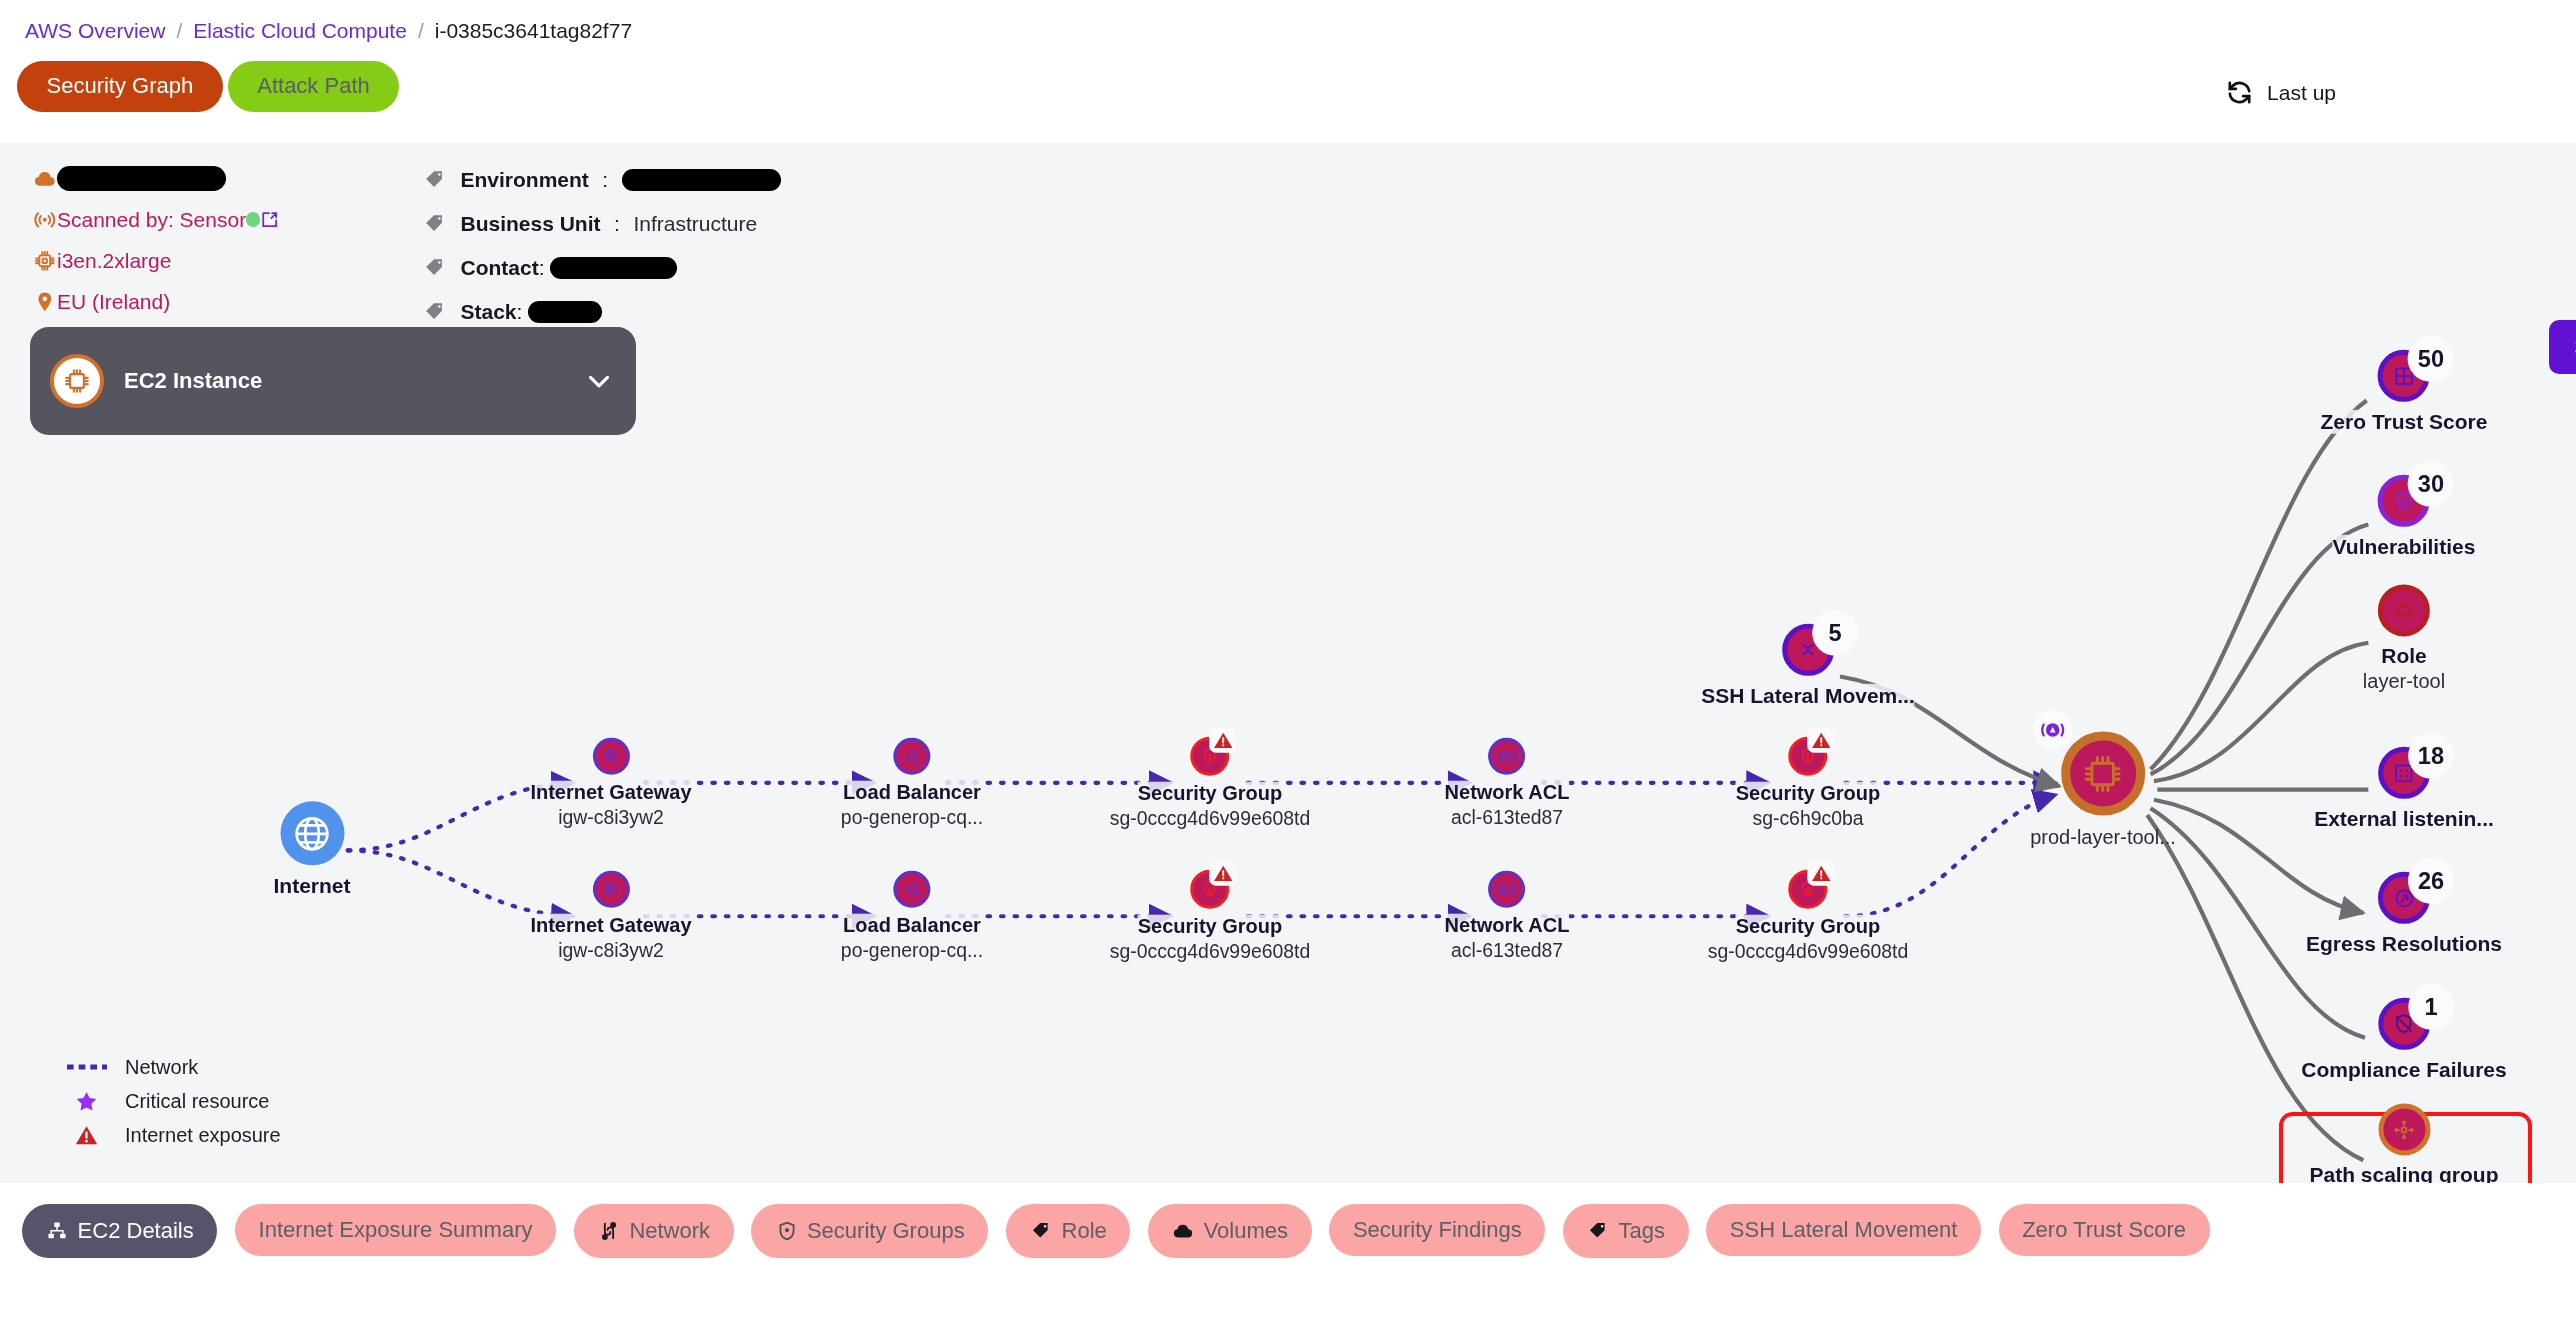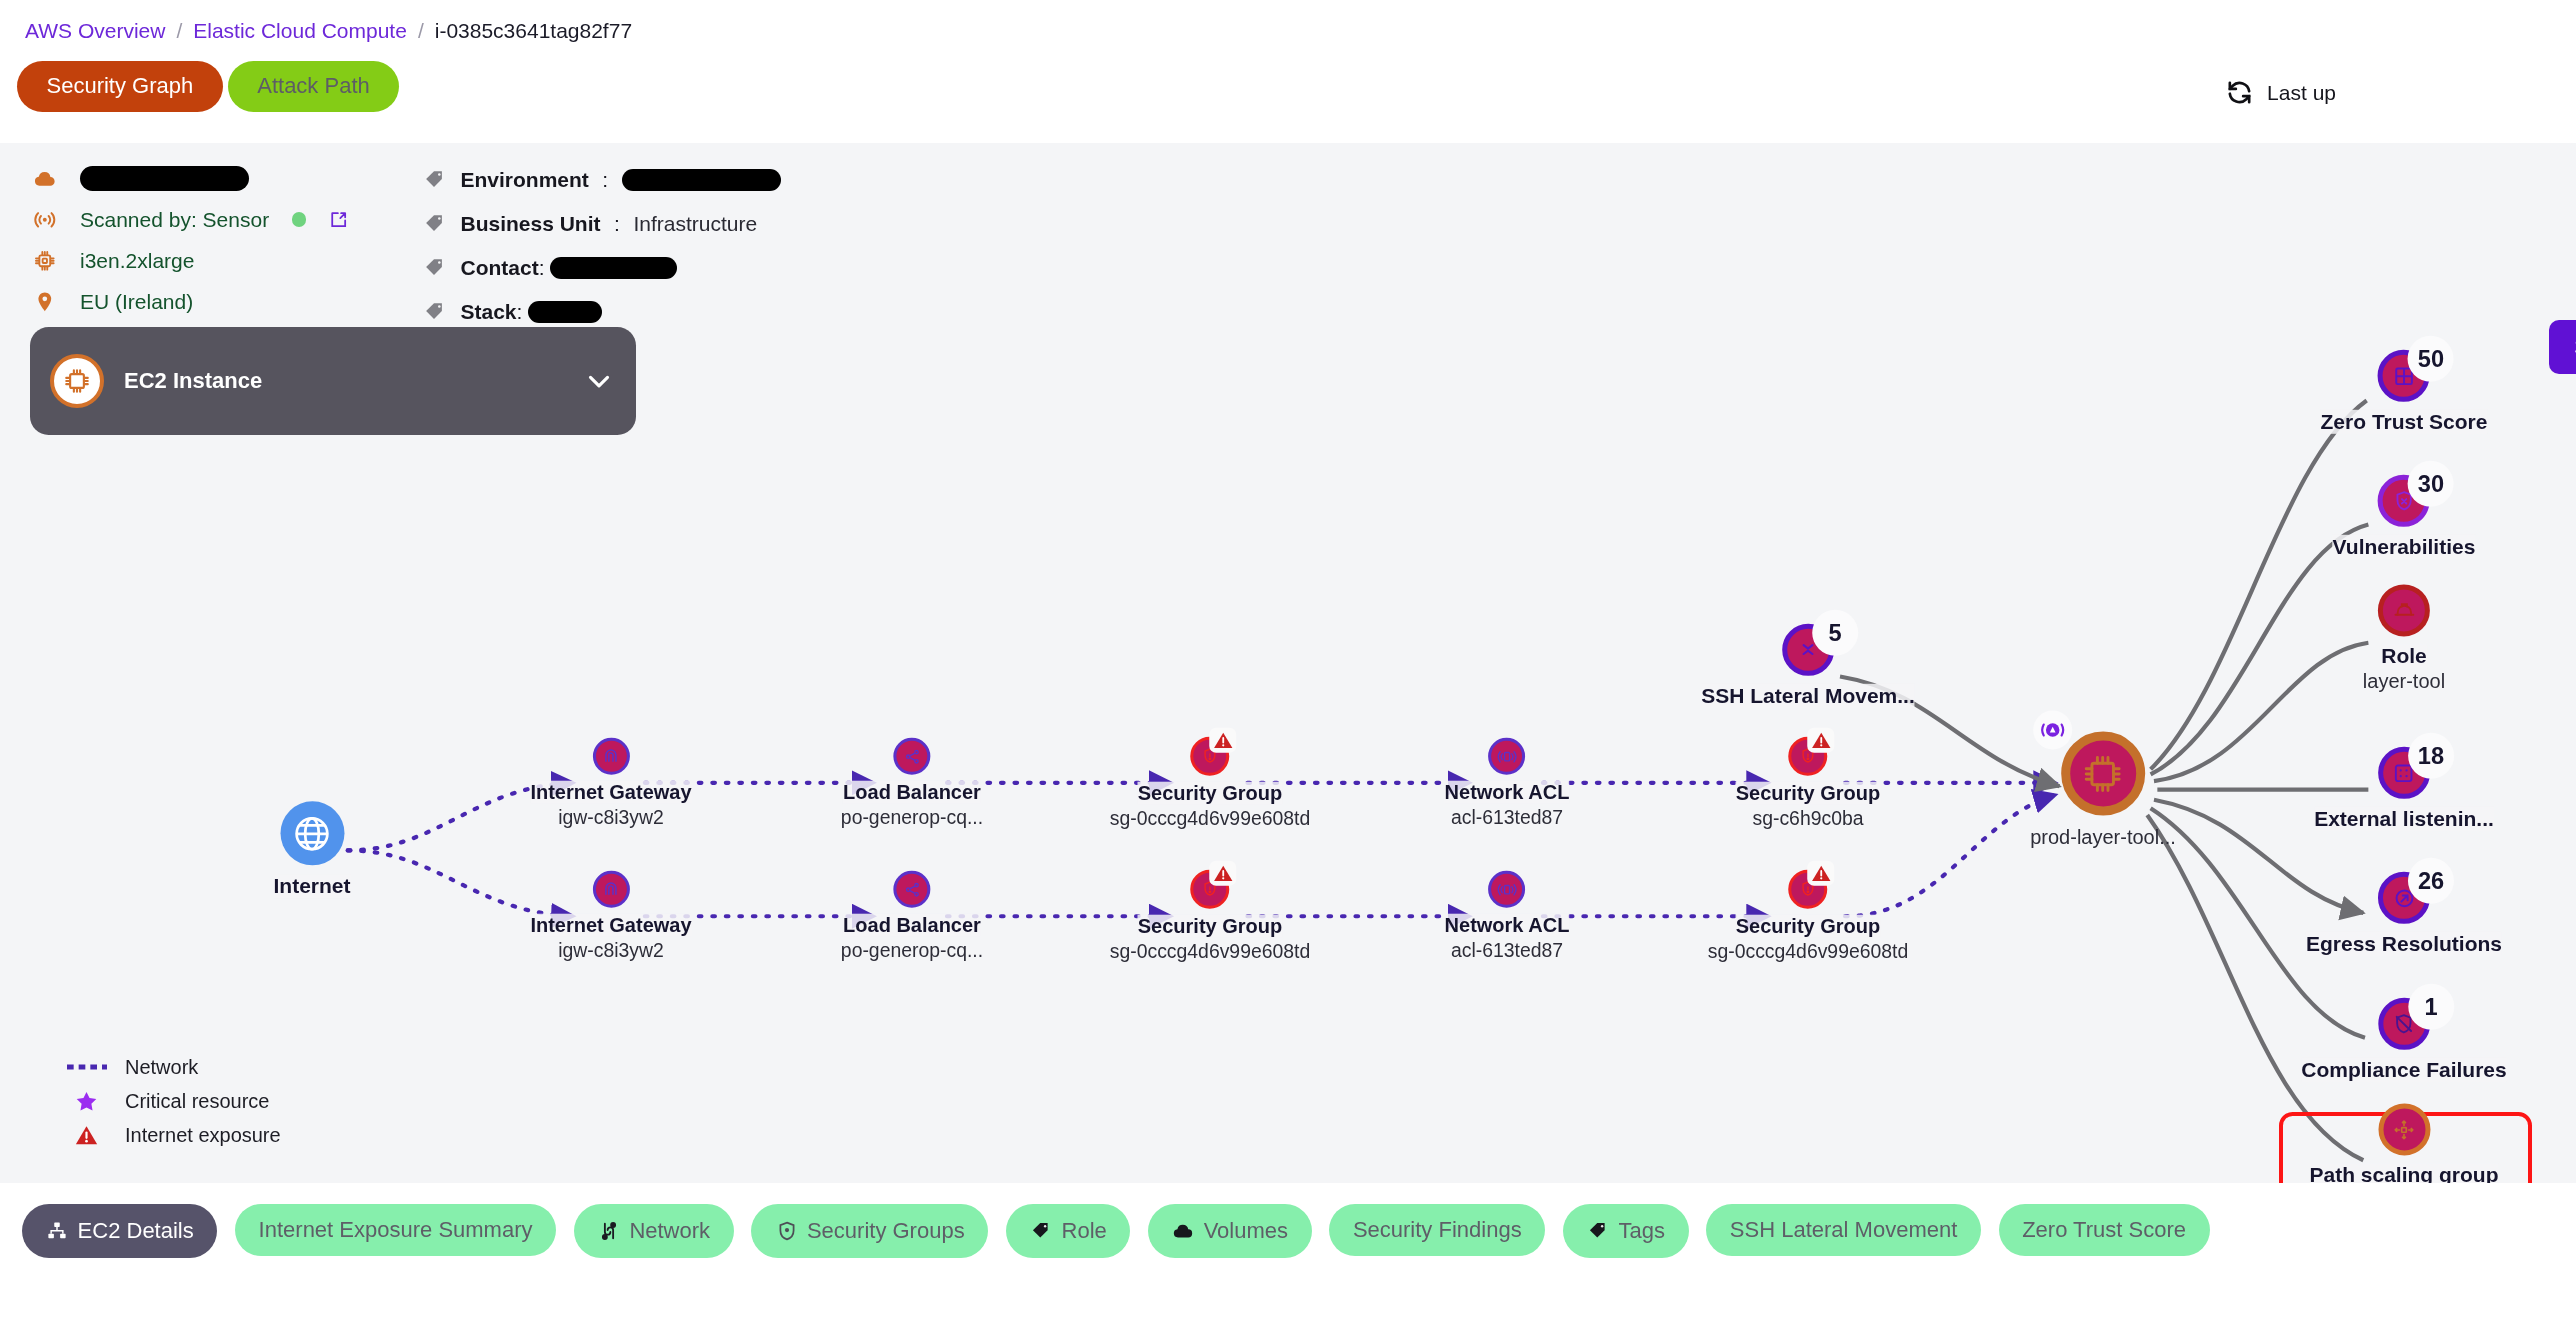--- a/index.html
+++ b/index.html
@@ -44,21 +44,21 @@
 
   
   .canvas {
     position: absolute; left: 0; top: 143px;
     width: 2576px; height: 1040px;
     background: #f4f5f7;
   }
 
   
   .meta-left { position: absolute; left: 32px; top: 15px; width: 397px; }
-  .meta-row { display: flex; align-items: center; gap: 23px; height: 41px; font-size: 21px; color: #14532d; }
+  .meta-row { display: flex; align-items: center; gap: 0; height: 41px; font-size: 21px; color: #be185d; }
   .ico { width: 25px; height: 25px; flex: none; display: flex; align-items: center; justify-content: center; }
   .redact { background: #000; border-radius: 11.8px; display: inline-block; height: 22px; }
   .redact.r1 { width: 169px; height: 25px; border-radius: 13.5px; }
   .dot-green { width: 14.3px; height: 14.3px; border-radius: 50%; background: #6fd37f; display: inline-block; }
   .ext-link { width: 19.4px; height: 19.4px; display: inline-block; }
 
   
   .meta-tags { position: absolute; left: 422px; top: 15px; width: 422px; }
   .tag-row { display: flex; align-items: center; gap: 13.5px; height: 44px; font-size: 21px; color: #17171f; white-space: nowrap;}
   .tag-k { font-weight: bold; }
@@ -161,21 +161,21 @@
     position: absolute; left: 0; top: 1183px; width: 2576px; height: 144px;
     background: #ffffff; display: flex; align-items: flex-start; gap: 17.7px; padding: 21px 22px;
   }
   .tab {
     border: none; border-radius: 843px; cursor: pointer;
     font-family: "Liberation Sans", sans-serif; font-size: 22px;
     padding: 15px 23.6px; display: flex; align-items: center; gap: 8.4px;
     white-space: nowrap; line-height: 1;
   }
   .tab.active { background: #56536a; color: #ffffff; }
-  .tab.idle { background: #86efac; color: #5e5e67; }
+  .tab.idle { background: #fca5a5; color: #5e5e67; }
   .tab .tico { width: 23.6px; height: 23.6px; display: flex; align-items: center; justify-content: center; flex: none; }
 </style>
 </head>
 <body>
 
 <div class="app">
 
   <div class="breadcrumb">
     <span class="crumb-link">AWS Overview</span>
     <span class="crumb-sep">/</span>

